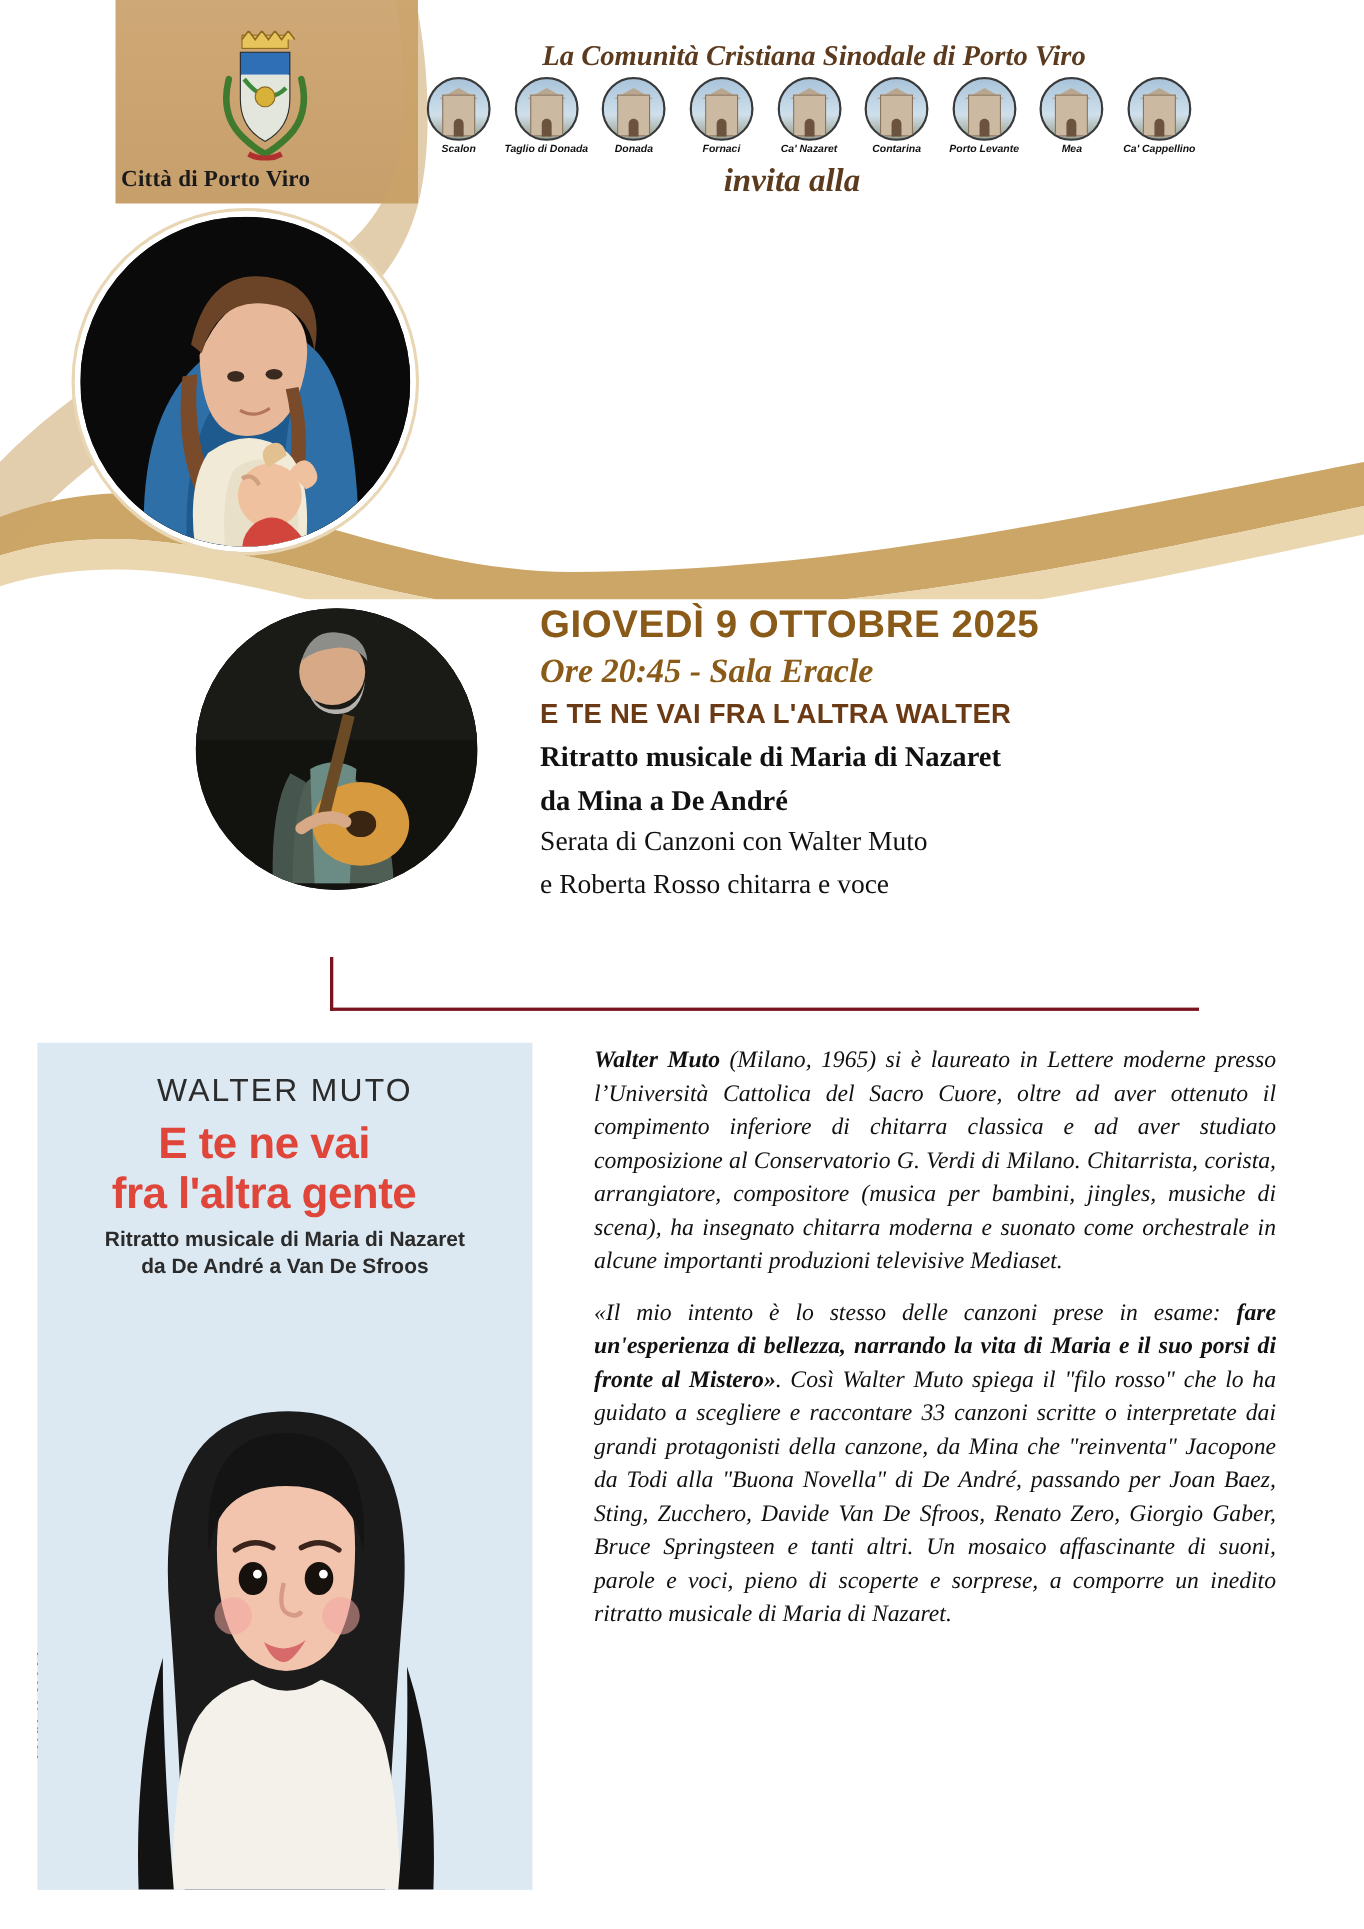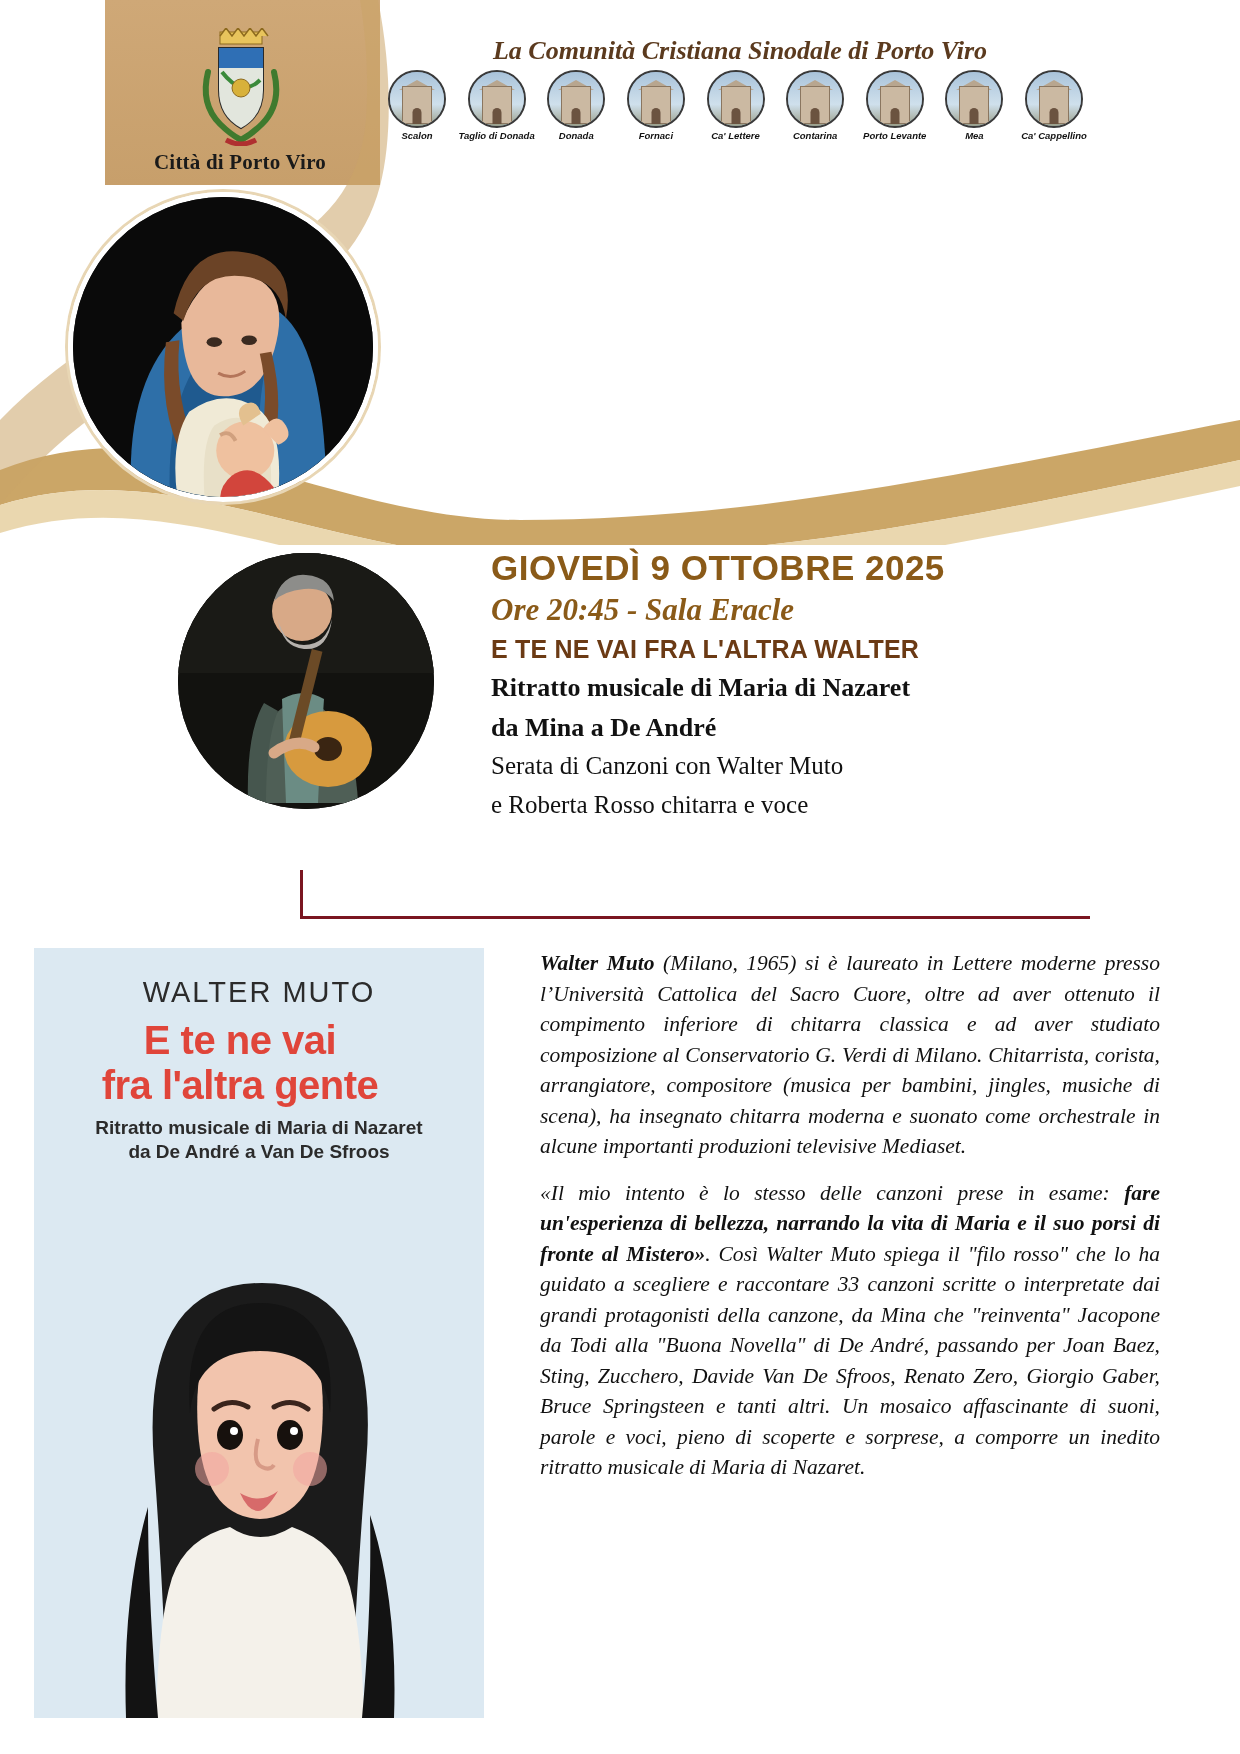--- a/index.html
+++ b/index.html
@@ -27,21 +27,21 @@
     position:absolute; left:0; top:0; width:1240px; height:545px;
   }
 
   .crest {
     position:absolute; left:186px; top:28px; width:110px; height:118px;
   }
   .crest svg { width:110px; height:118px; display:block; }
 
   .city-label {
     position:absolute; left:110px; top:150px; width:260px;
-    text-align:center;
+    text-align:left;
     font-family: "Liberation Serif", serif;
     font-weight: bold;
     font-size: 21px;
     color: #1a1a1a;
     letter-spacing: .2px;
   }
 
   .community-line {
     position:absolute; left:380px; top:36px; width:720px;
     text-align:center;
@@ -268,21 +268,21 @@
           </div>
         <div class="cname">Fornaci</div>
       </div>
       <div class="church">
         <div class="thumb">
             <div class="sky"></div>
             <div class="roof"></div>
             <div class="fac"></div>
             <div class="door"></div>
           </div>
-        <div class="cname">Ca' Lettere</div>
+        <div class="cname">Ca' Nazaret</div>
       </div>
       <div class="church">
         <div class="thumb">
             <div class="sky"></div>
             <div class="roof"></div>
             <div class="fac"></div>
             <div class="door"></div>
           </div>
         <div class="cname">Contarina</div>
       </div>
@@ -308,20 +308,21 @@
         <div class="thumb">
             <div class="sky"></div>
             <div class="roof"></div>
             <div class="fac"></div>
             <div class="door"></div>
           </div>
         <div class="cname">Ca' Cappellino</div>
       </div>
     </div>
 
+    <div class="invita">invita alla</div>
 
     <div class="madonna">
       <svg class="figure" viewBox="0 0 310 310" preserveAspectRatio="xMidYMid slice">
         <rect width="310" height="310" fill="#0a0a0a"></rect>
         <path d="M60 310 q-6 -130 60 -180 q40 -30 80 -18 q60 20 62 198 z" fill="#2e6fa8"></path>
         <path d="M100 310 q-4 -120 50 -160 q30 -22 58 -10 q-20 60 -18 170 z" fill="#1f5a8f"></path>
         <path d="M112 130 q30 -70 78 -46 q34 18 18 74 q-14 48 -52 48 q-42 0 -44 -76 z" fill="#e8b89a"></path>
         <path d="M104 120 q18 -80 86 -60 q40 14 30 66 q-6 -40 -44 -44 q-46 -6 -62 46 z" fill="#6b4326"></path>
         <path d="M96 150 q-8 70 18 120 l16 -4 q-26 -56 -20 -118 z" fill="#7a4b2a"></path>
         <path d="M205 160 q16 64 -4 120 l-16 -6 q22 -52 8 -112 z" fill="#7a4b2a"></path>

